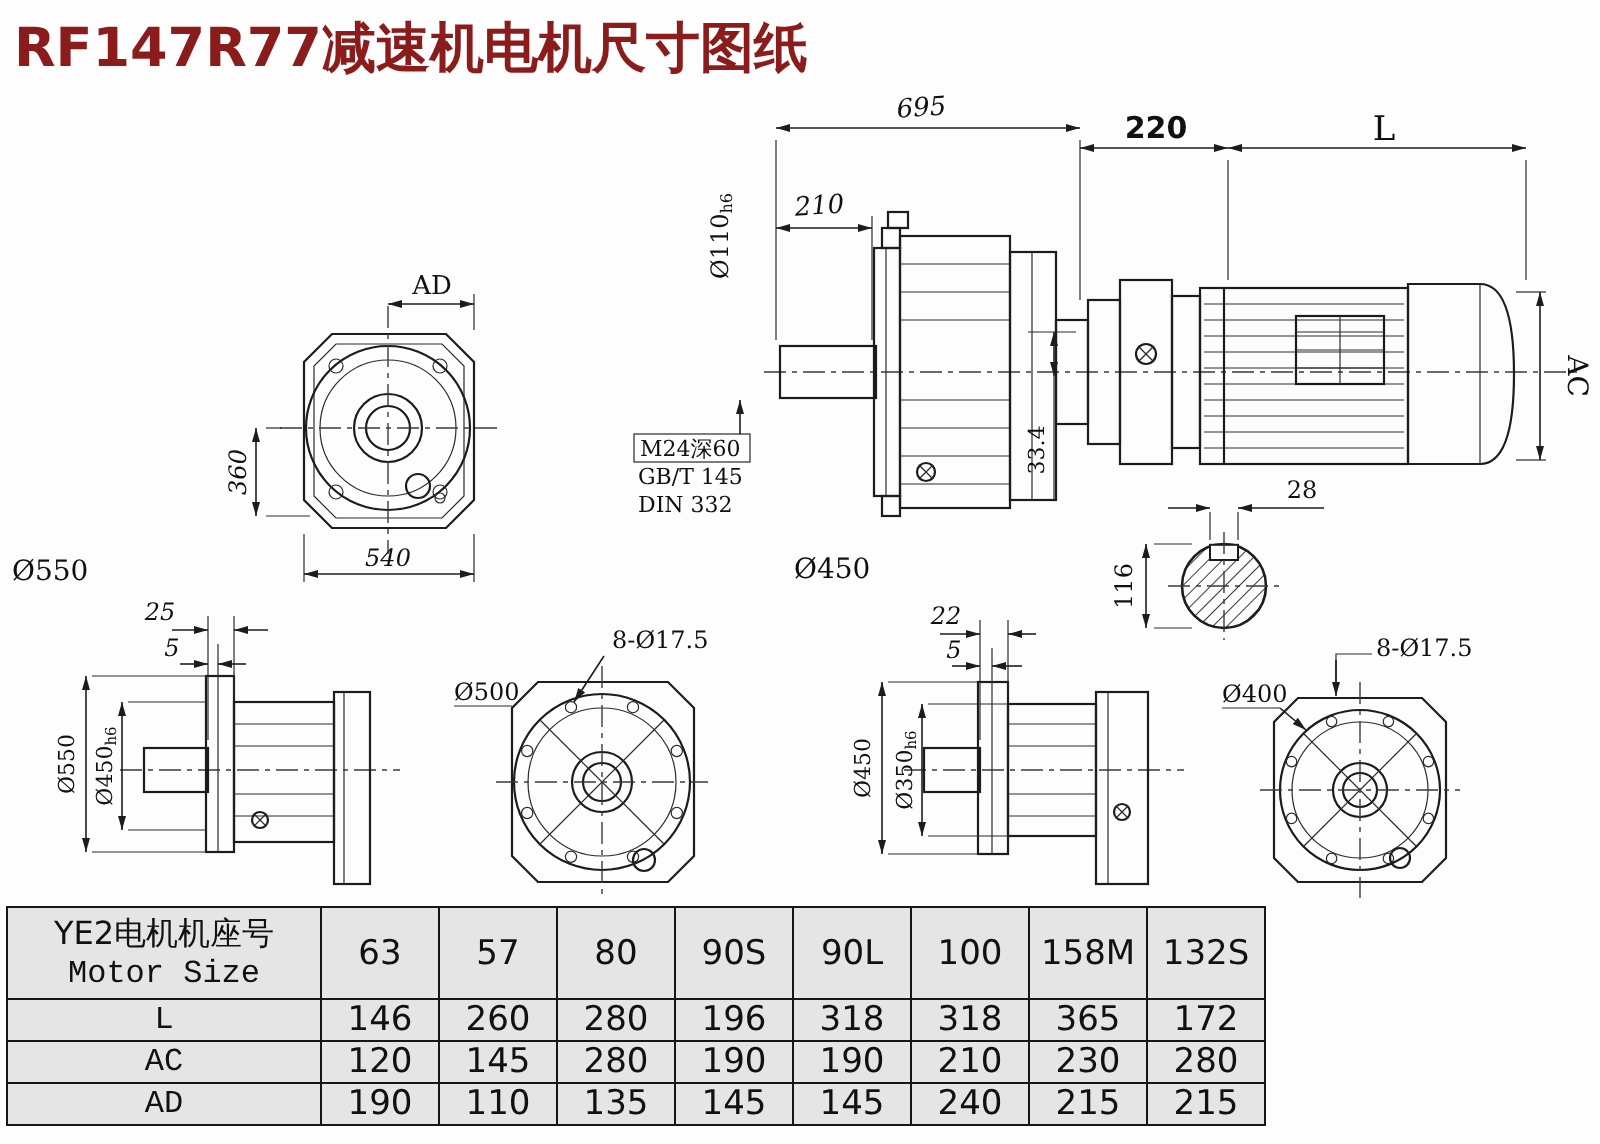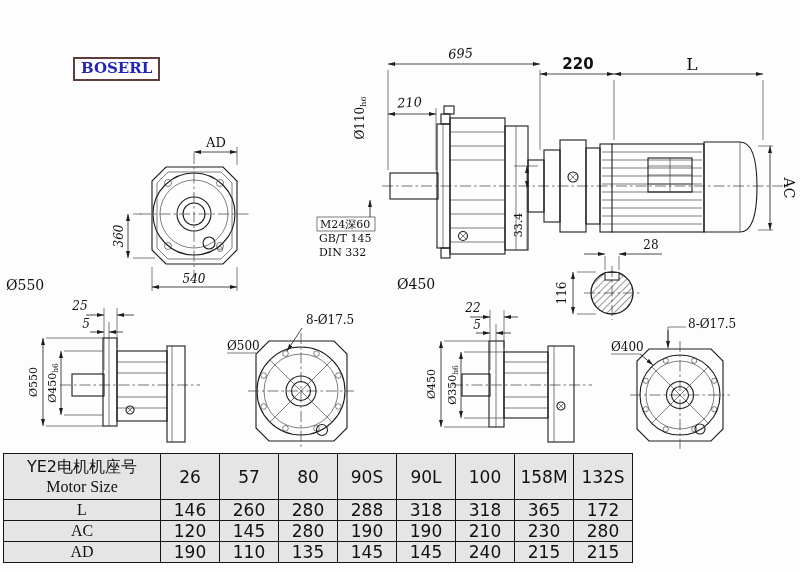--- a/index.html
+++ b/index.html
@@ -19,29 +19,29 @@
   .bsans{font-family:"DejaVu Sans",sans-serif;font-weight:bold;}
   .size-table{position:absolute;left:3px;top:453px;width:625px;border-collapse:collapse;
               table-layout:fixed;background:#e5e5e5;color:#111;}
   .size-table td,.size-table th{border:1.5px solid #161616;text-align:center;vertical-align:middle;
               padding:0;font-weight:normal;}
   .size-table .hdr{width:156px;}
   .size-table .szcol{width:58px;font-size:17px;}
   .size-table tr.hrow{height:46px;}
   .size-table tr.drow{height:21px;}
   .size-table .cn{font-size:16px;line-height:20px;}
-  .mono{font-family:Liberation Serif, serif;font-size:16px;line-height:20px;}
+  .mono{font-family:Liberation Mono, monospace;font-size:16px;line-height:20px;}
   .num{font-size:17px;}
 </style>
 </head>
 <body>
 
 <div class="page">
 
-  <div class="brand">BOSERL</div>
+  <div class="title">RF147R77减速机电机尺寸图纸</div>
 
   <svg width="800" height="452" viewBox="0 0 800 452">
     <defs>
       <marker id="ar" viewBox="0 0 9 6" markerWidth="9" markerHeight="6" refX="8.8" refY="3" orient="auto-start-reverse">
         <path d="M0,0.5 L8.8,3 L0,5.5 Z" fill="#1c1c1c"></path>
       </marker>
       <pattern id="hp" width="5" height="5" patternUnits="userSpaceOnUse" patternTransform="rotate(45)">
         <line x1="0" y1="0" x2="0" y2="5" stroke="#222" stroke-width="0.9"></line>
       </pattern>
     </defs>
@@ -334,35 +334,35 @@
   </svg>
 
   
   <table class="size-table">
     <tbody>
         <tr class="hrow">
       <th class="hdr">
         <div class="cn">YE2电机机座号</div>
         <div class="mono">Motor Size</div>
       </th>
-      <th class="szcol">26</th>
+      <th class="szcol">63</th>
       <th class="szcol">57</th>
       <th class="szcol">80</th>
       <th class="szcol">90S</th>
       <th class="szcol">90L</th>
       <th class="szcol">100</th>
       <th class="szcol">158M</th>
       <th class="szcol">132S</th>
     </tr>
     <tr class="drow">
       <td class="mono">L</td>
       <td class="num">146</td>
       <td class="num">260</td>
       <td class="num">280</td>
-      <td class="num">288</td>
+      <td class="num">196</td>
       <td class="num">318</td>
       <td class="num">318</td>
       <td class="num">365</td>
       <td class="num">172</td>
     </tr>
     <tr class="drow">
       <td class="mono">AC</td>
       <td class="num">120</td>
       <td class="num">145</td>
       <td class="num">280</td>

